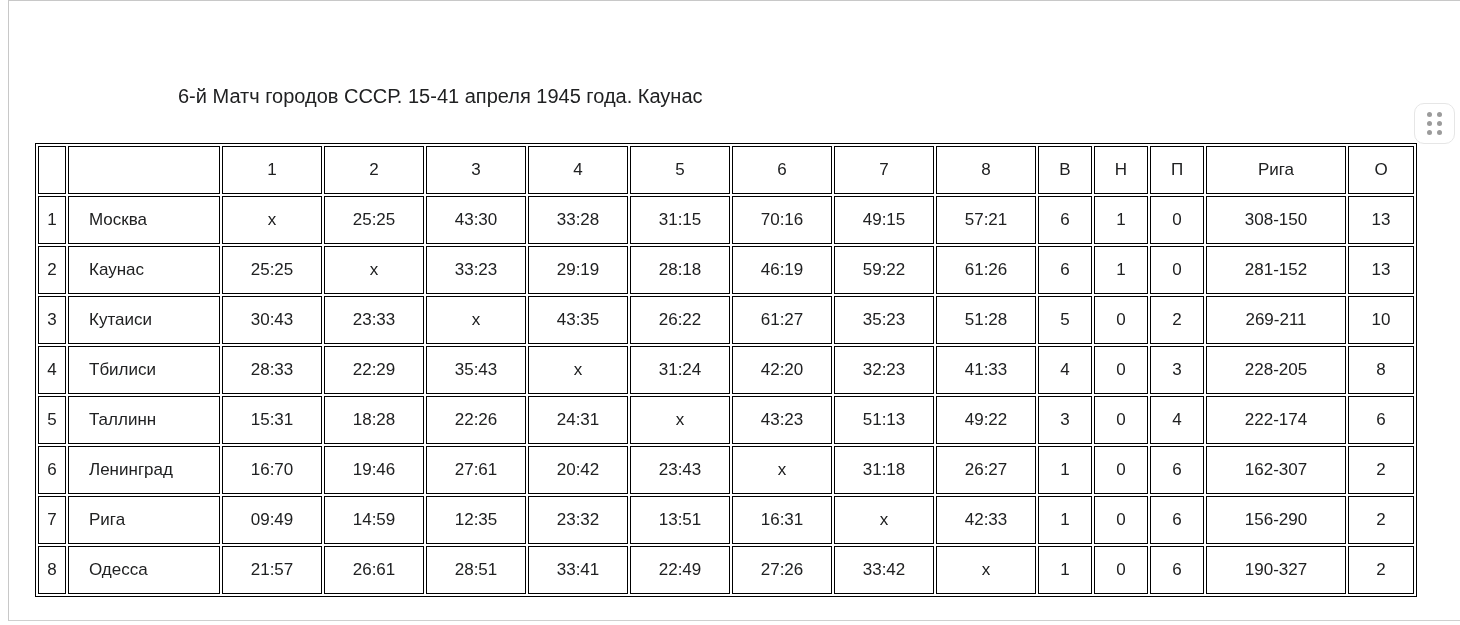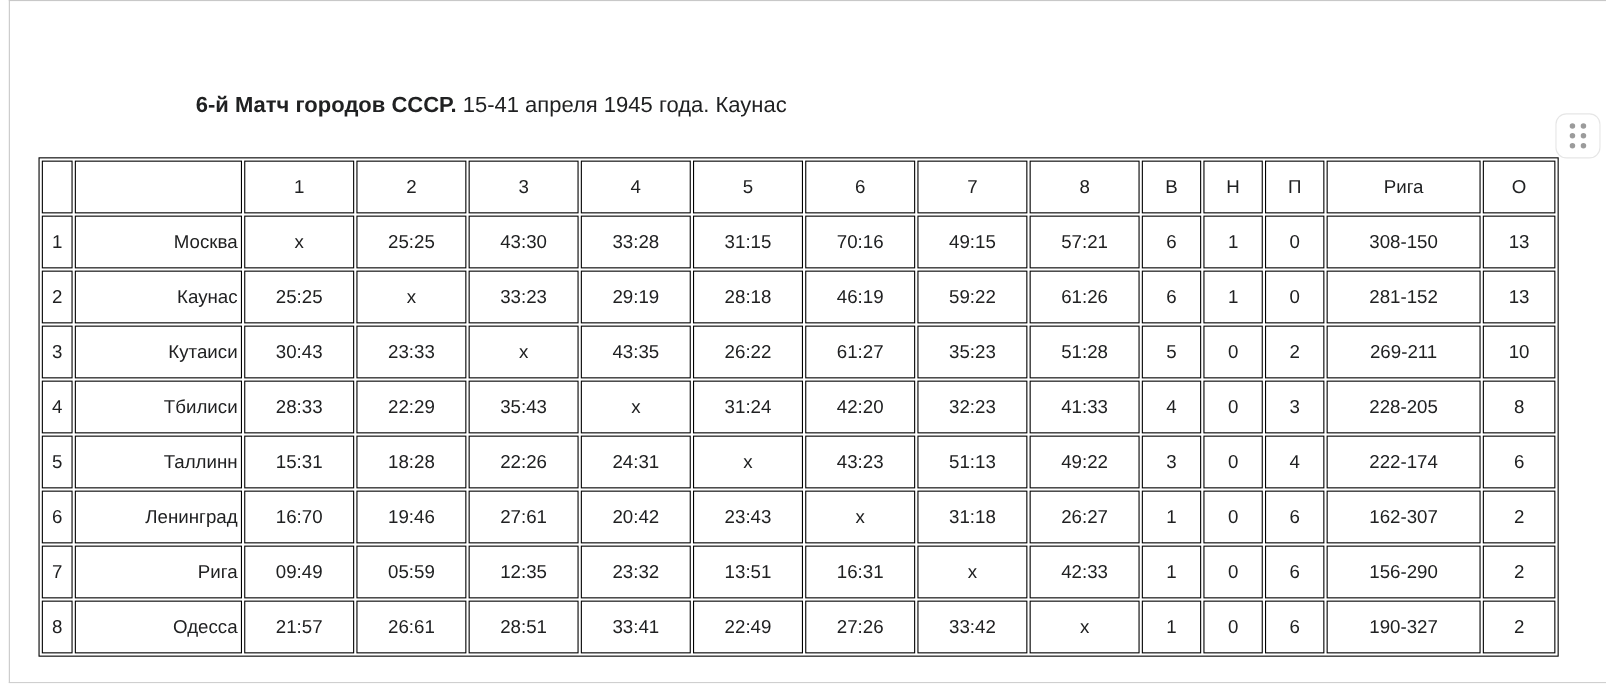--- a/index.html
+++ b/index.html
@@ -19,21 +19,21 @@
     border-top: 1px solid #c8c8c8;
     border-bottom: 1px solid #cfcfcf;
   }
   .title {
     position: absolute;
     left: 178px; top: 85px;
     font-size: 20px;
     color: #202122;
     white-space: nowrap;
   }
-  .title .bold { font-weight: bold; }
+  .title .bold { font-weight: normal; }
   .tablewrap {
     position: absolute;
     left: 35px; top: 143px;
   }
   table.results {
     border-collapse: separate;
     border-spacing: 2px;
     border: 1px solid #000;
     table-layout: fixed;
   }
@@ -43,22 +43,22 @@
     font-size: 17px;
     font-weight: normal;
     text-align: center;
     vertical-align: middle;
     height: 48px;
     padding: 0 3px;
     overflow: hidden;
     white-space: nowrap;
   }
   table.results td.city {
-    text-align: right;
-    padding-left: 8px;
+    text-align: left;
+    padding-left: 20px;
   }
   col.c-num  { width: 28px; }
   col.c-city { width: 152px; }
   col.c-score{ width: 100px; }
   col.c-vnp  { width: 54px; }
   col.c-balls{ width: 140px; }
   col.c-o    { width: 66px; }
 
   .drag-handle {
     position: absolute;
@@ -244,21 +244,21 @@
           <td>1</td>
           <td>0</td>
           <td>6</td>
           <td>162-307</td>
           <td>2</td>
         </tr>
         <tr>
           <td>7</td>
           <td class="city">Рига</td>
           <td>09:49</td>
-          <td>05:59</td>
+          <td>14:59</td>
           <td>12:35</td>
           <td>23:32</td>
           <td>13:51</td>
           <td>16:31</td>
           <td>x</td>
           <td>42:33</td>
           <td>1</td>
           <td>0</td>
           <td>6</td>
           <td>156-290</td>

